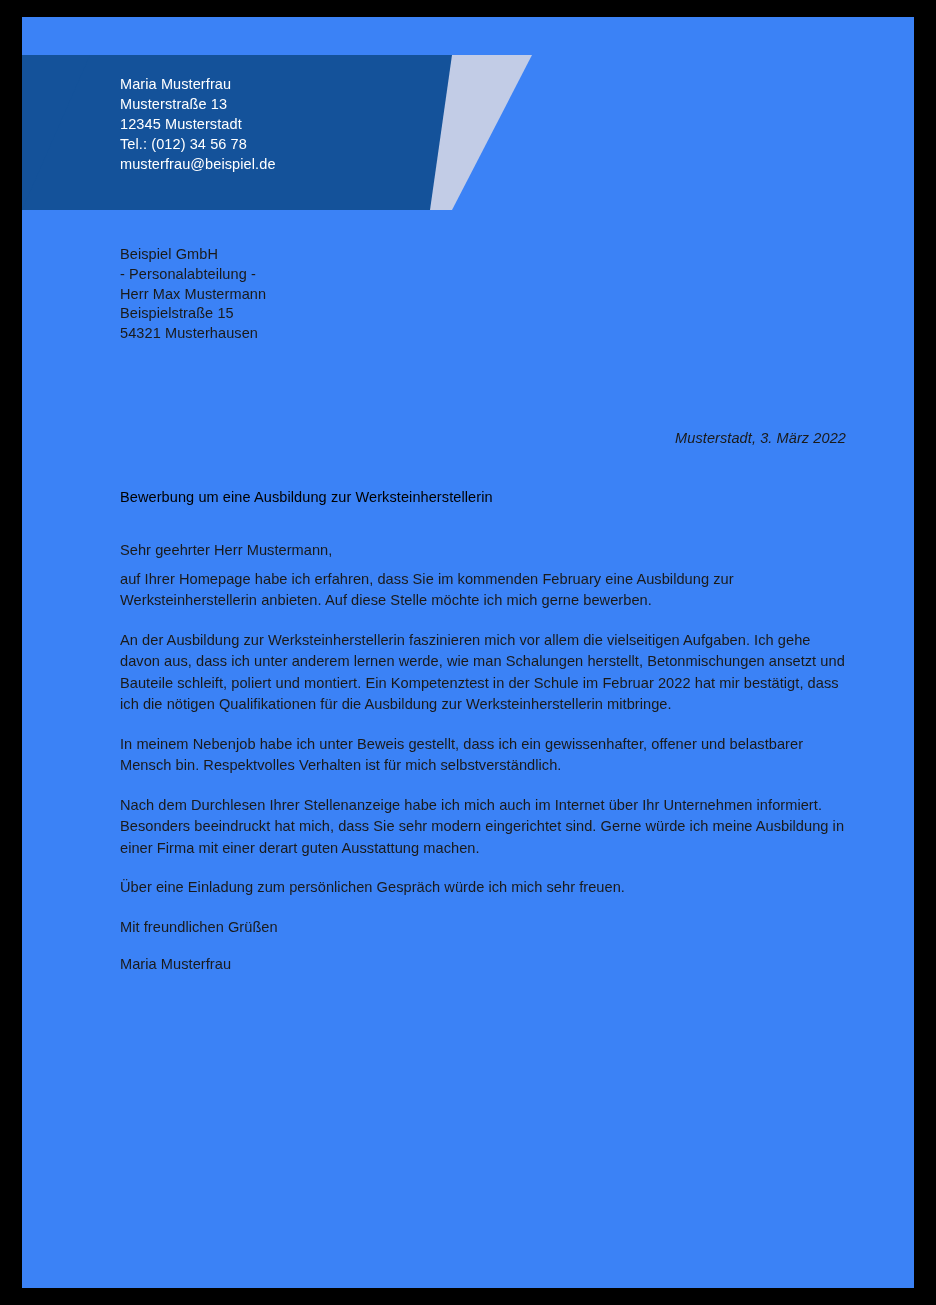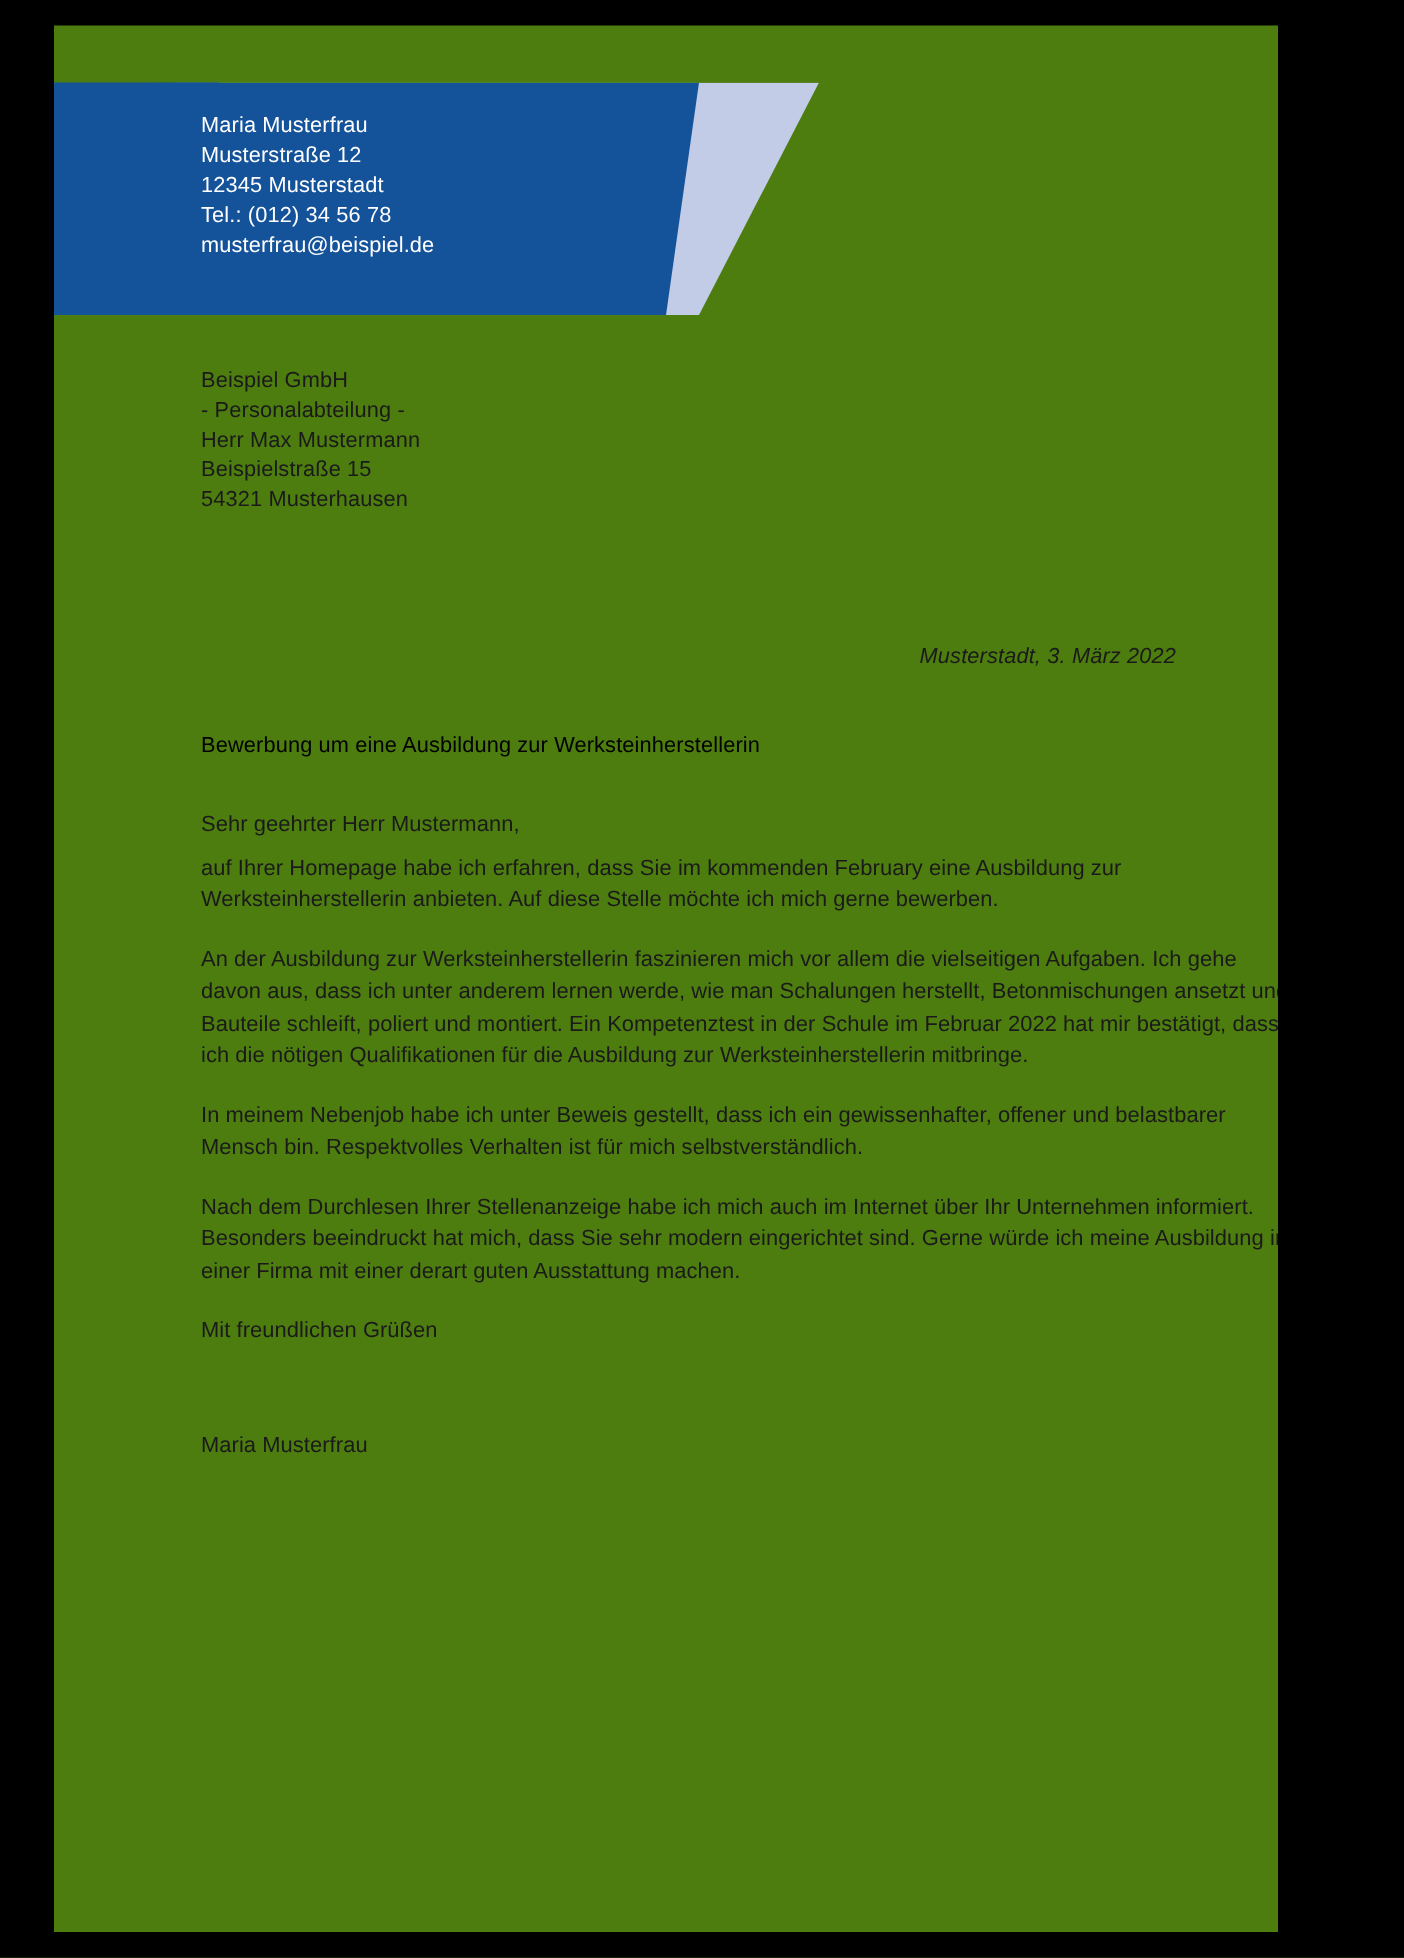--- a/index.html
+++ b/index.html
@@ -9,25 +9,25 @@
   }
   body {
     width: 936px;
     height: 1305px;
     font-family: "Liberation Sans", sans-serif;
     -webkit-font-smoothing: antialiased;
   }
 
   .page {
     position: absolute;
-    left: 36px;
+    left: 22px;
     top: 17px;
-    width: 816px;
+    width: 892px;
     height: 1271px;
-    background: #4d7c0f;
+    background: #3b82f6;
     overflow: hidden;
   }
 
   
   .header-band {
     position: absolute;
     left: 0;
     top: 38px;
     width: 892px;
     height: 155px;
@@ -137,21 +137,21 @@
 <div class="page">
 
   <div class="header-band">
     <div class="band-light"></div>
     <div class="band-dark-ext"></div>
     <div class="band-dark"></div>
   </div>
 
   <div class="sender">
     <div>Maria Musterfrau</div>
-    <div>Musterstraße 12</div>
+    <div>Musterstraße 13</div>
     <div>12345 Musterstadt</div>
     <div>Tel.: (012) 34 56 78</div>
     <div>musterfrau@beispiel.de</div>
   </div>
 
   <div class="recipient">
     <div>Beispiel GmbH</div>
     <div>- Personalabteilung -</div>
     <div>Herr Max Mustermann</div>
     <div>Beispielstraße 15</div>
@@ -161,18 +161,19 @@
   <div class="dateline">Musterstadt, 3. März 2022</div>
 
   <div class="subject">Bewerbung um eine Ausbildung zur Werksteinherstellerin</div>
 
   <div class="body-block">
     <p class="salutation">Sehr geehrter Herr Mustermann,</p>
     <p>auf Ihrer Homepage habe ich erfahren, dass Sie im kommenden February eine Ausbildung zur Werksteinherstellerin anbieten. Auf diese Stelle möchte ich mich gerne bewerben.</p>
     <p>An der Ausbildung zur Werksteinherstellerin faszinieren mich vor allem die vielseitigen Aufgaben. Ich gehe davon aus, dass ich unter anderem lernen werde, wie man Schalungen herstellt, Betonmischungen ansetzt und Bauteile schleift, poliert und montiert. Ein Kompetenztest in der Schule im Februar 2022 hat mir bestätigt, dass ich die nötigen Qualifikationen für die Ausbildung zur Werksteinherstellerin mitbringe.</p>
     <p>In meinem Nebenjob habe ich unter Beweis gestellt, dass ich ein gewissenhafter, offener und belastbarer Mensch bin. Respektvolles Verhalten ist für mich selbstverständlich.</p>
     <p>Nach dem Durchlesen Ihrer Stellenanzeige habe ich mich auch im Internet über Ihr Unternehmen informiert. Besonders beeindruckt hat mich, dass Sie sehr modern eingerichtet sind. Gerne würde ich meine Ausbildung in einer Firma mit einer derart guten Ausstattung machen.</p>
+    <p>Über eine Einladung zum persönlichen Gespräch würde ich mich sehr freuen.</p>
     <p class="closing">Mit freundlichen Grüßen</p>
   </div>
 
   <div class="signature">Maria Musterfrau</div>
 
 </div>
 
 </body></html>

